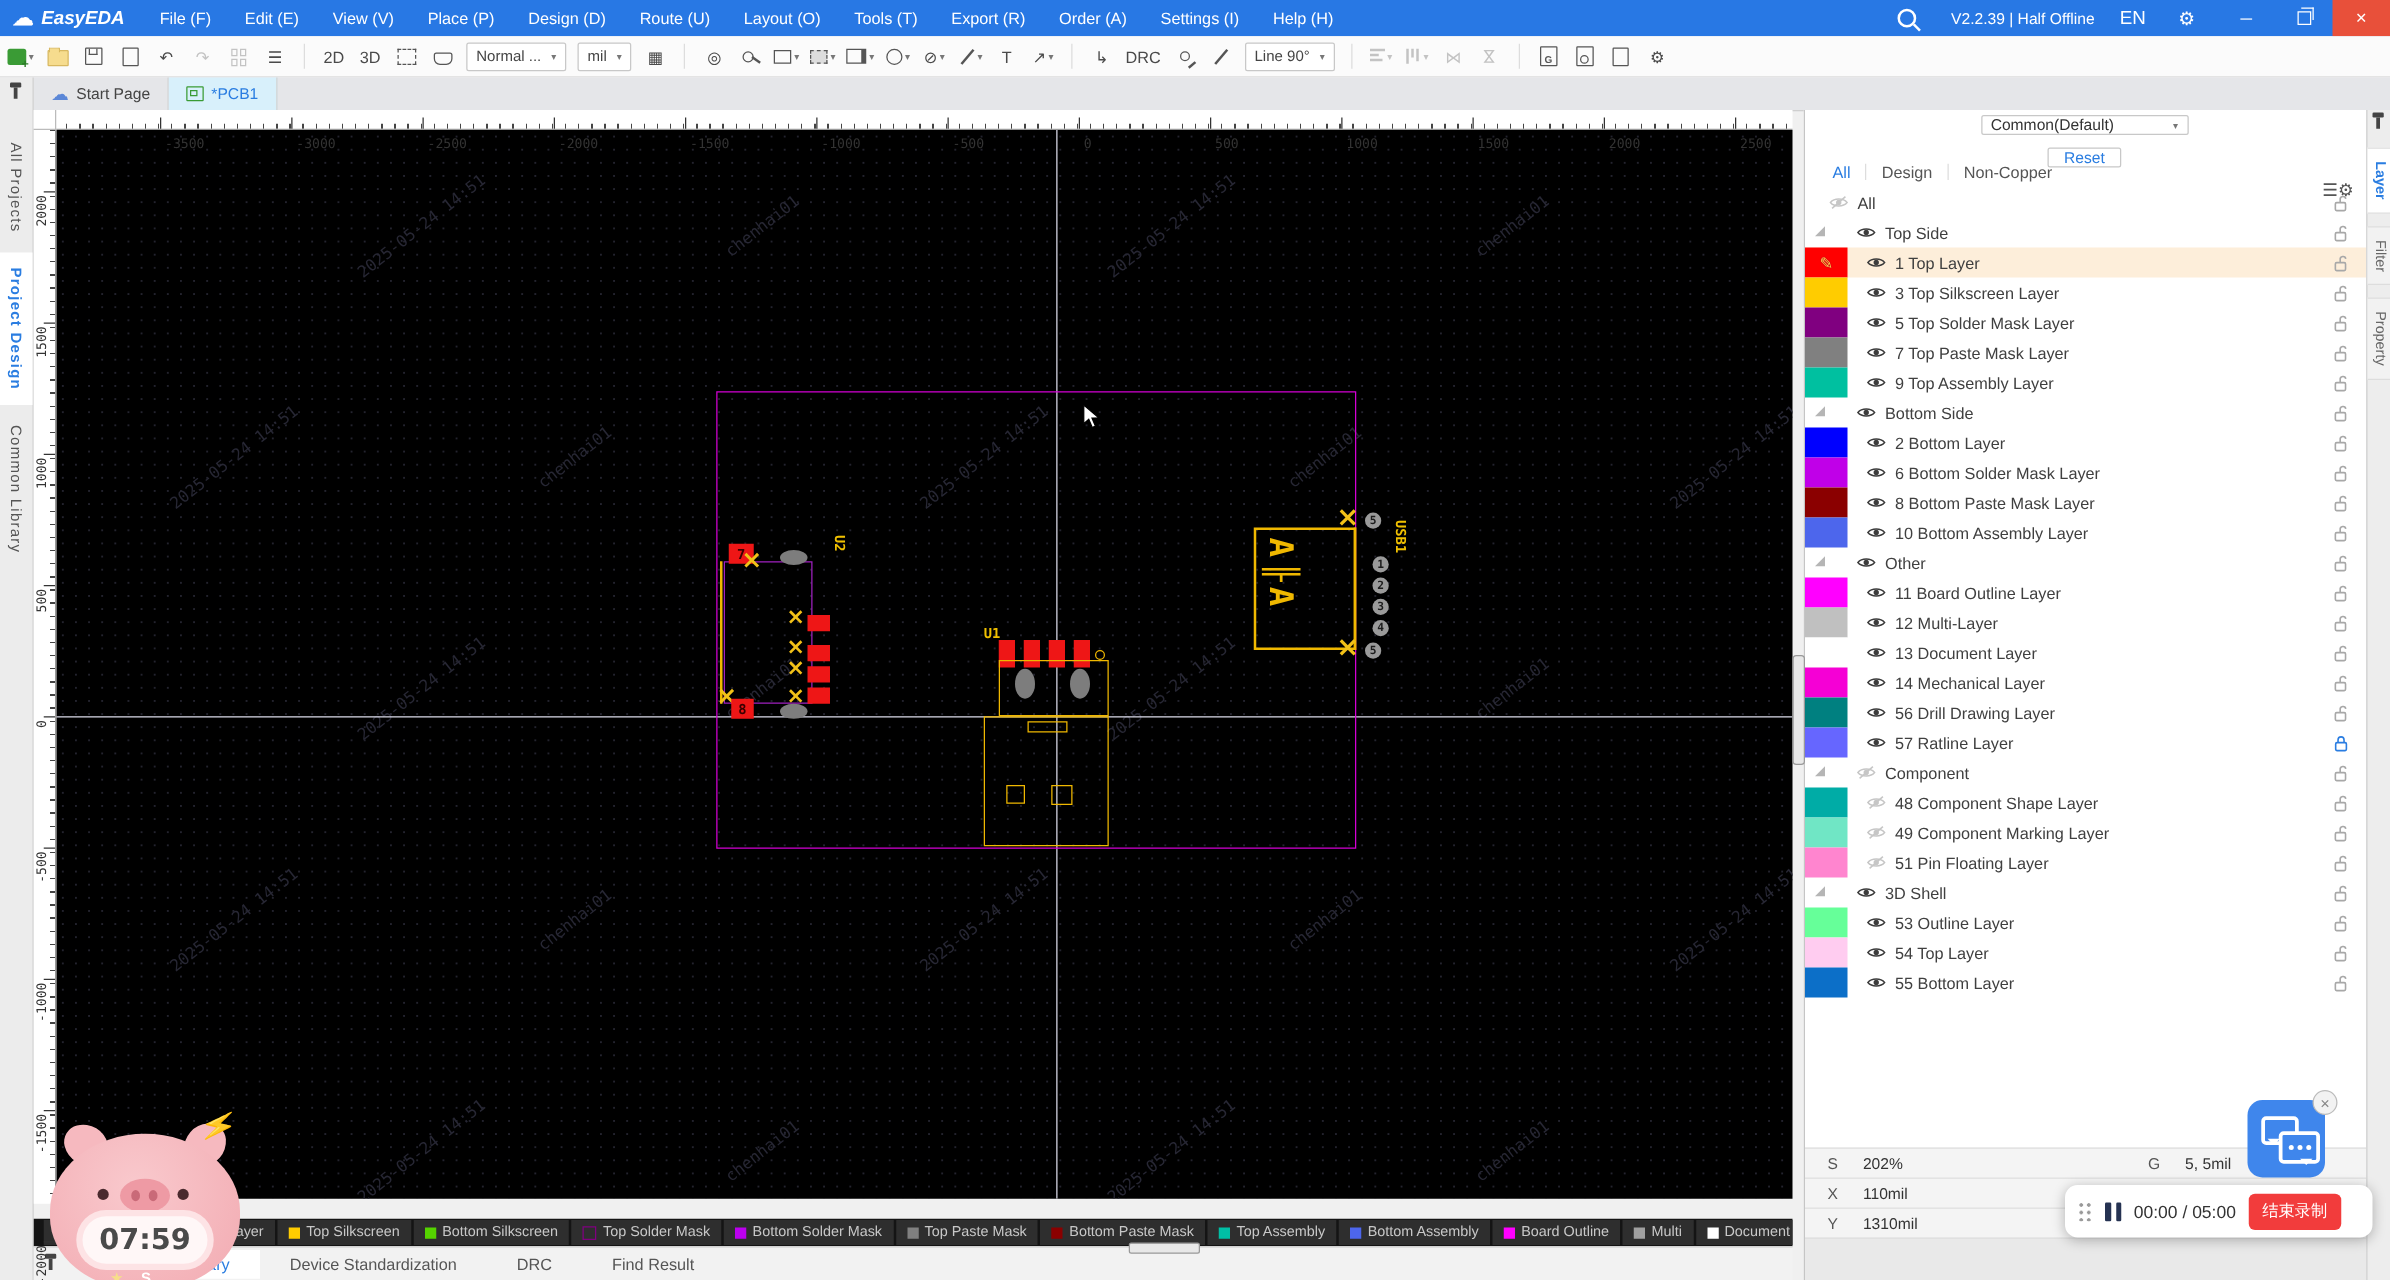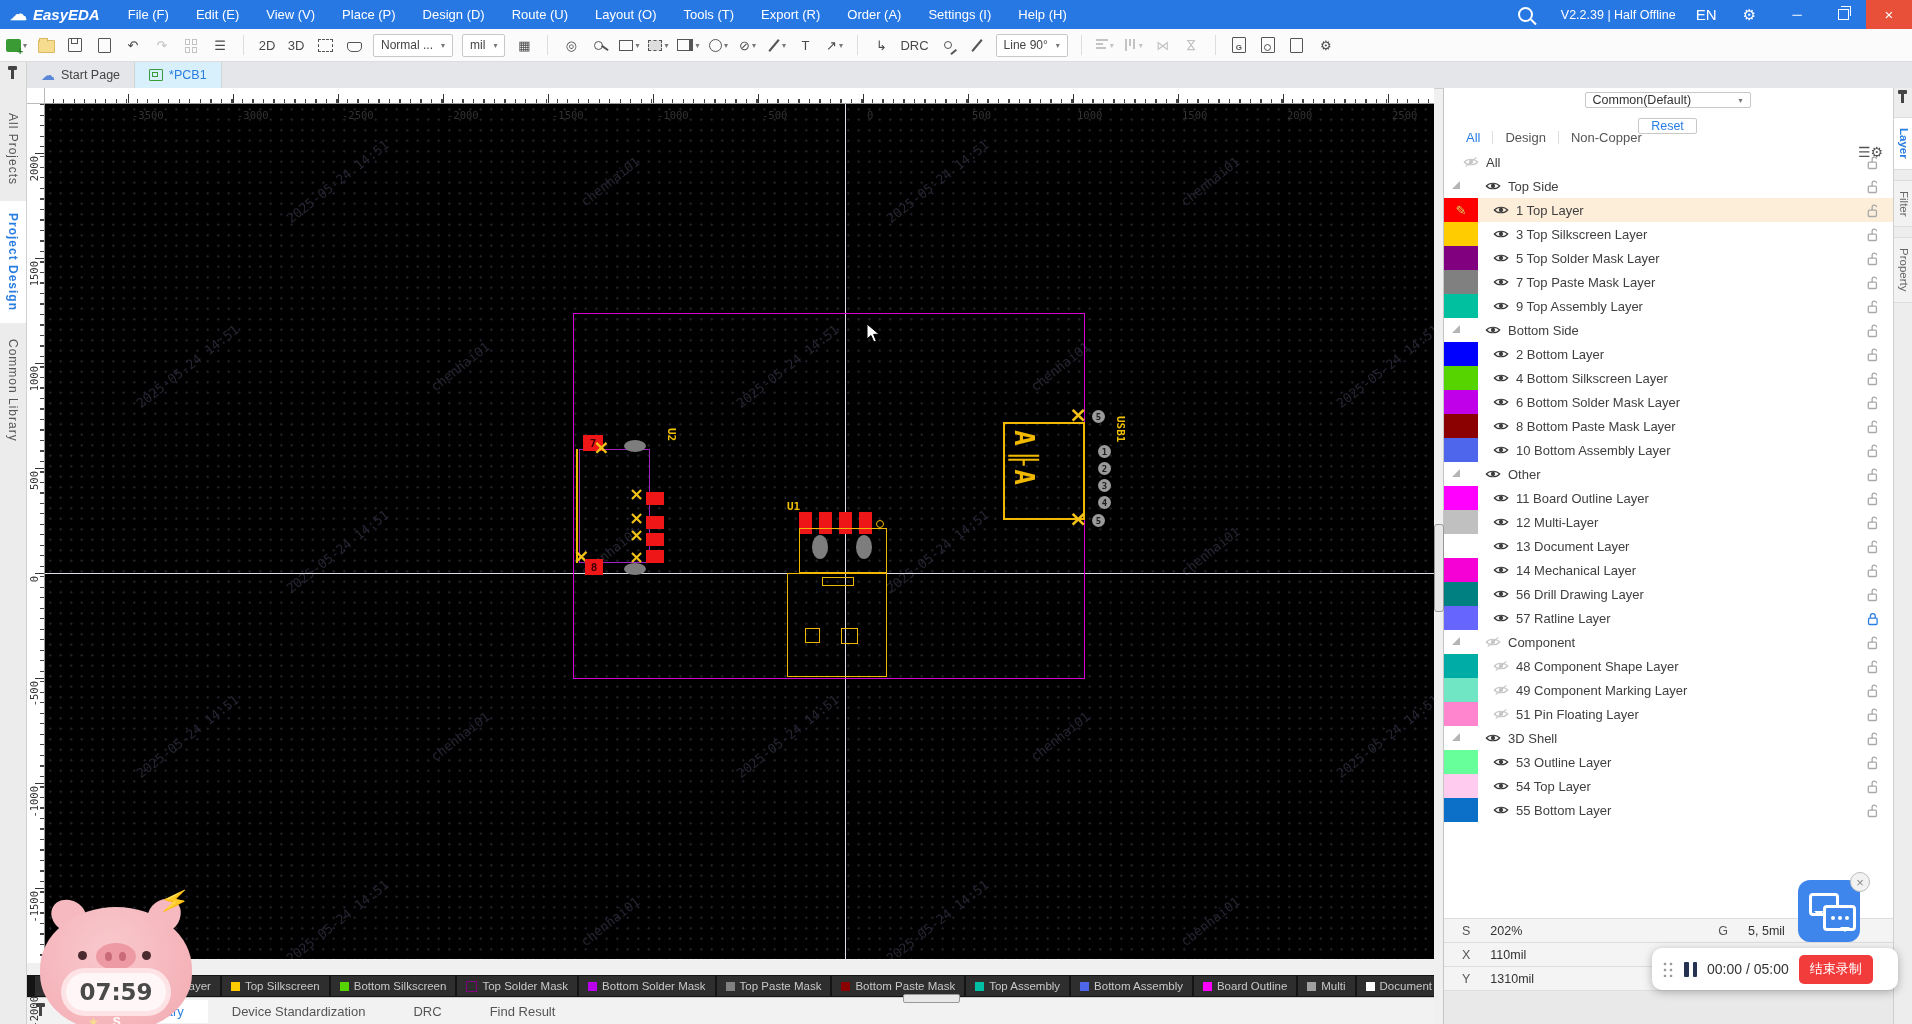--- a/index.html
+++ b/index.html
@@ -714,36 +714,20 @@
           </span>
           <span class="llabel">2 Bottom Layer</span>
           <span class="lockw">
             <svg class="svgi" width="12" height="15" viewBox="0 0 14 17">
               <path d="M6 8V5.2A2.6 2.6 0 0 1 11.2 4.6" fill="none" stroke="currentColor" stroke-width="1.5"></path>
               <rect x="1.5" y="8" width="9.5" height="7.5" rx="1.2" fill="none" stroke="currentColor" stroke-width="1.5"></rect>
             </svg>
           </span>
         </div>
         <div class="lrow layer">
-          <div class="chip" style="background: rgb(85, 212, 0);"></div>
-          <span class="eyew">
-            <svg class="svgi" width="16" height="12" viewBox="0 0 24 16">
-              <path d="M2 8C6.5 2.5 17.5 2.5 22 8C17.5 13.5 6.5 13.5 2 8Z" fill="none" stroke="currentColor" stroke-width="1.8"></path>
-              <circle cx="12" cy="8" r="3.2" fill="currentColor"></circle>
-            </svg>
-          </span>
-          <span class="llabel">4 Bottom Silkscreen Layer</span>
-          <span class="lockw">
-            <svg class="svgi" width="12" height="15" viewBox="0 0 14 17">
-              <path d="M6 8V5.2A2.6 2.6 0 0 1 11.2 4.6" fill="none" stroke="currentColor" stroke-width="1.5"></path>
-              <rect x="1.5" y="8" width="9.5" height="7.5" rx="1.2" fill="none" stroke="currentColor" stroke-width="1.5"></rect>
-            </svg>
-          </span>
-        </div>
-        <div class="lrow layer">
           <div class="chip" style="background: rgb(192, 0, 232);"></div>
           <span class="eyew">
             <svg class="svgi" width="16" height="12" viewBox="0 0 24 16">
               <path d="M2 8C6.5 2.5 17.5 2.5 22 8C17.5 13.5 6.5 13.5 2 8Z" fill="none" stroke="currentColor" stroke-width="1.8"></path>
               <circle cx="12" cy="8" r="3.2" fill="currentColor"></circle>
             </svg>
           </span>
           <span class="llabel">6 Bottom Solder Mask Layer</span>
           <span class="lockw">
             <svg class="svgi" width="12" height="15" viewBox="0 0 14 17">

